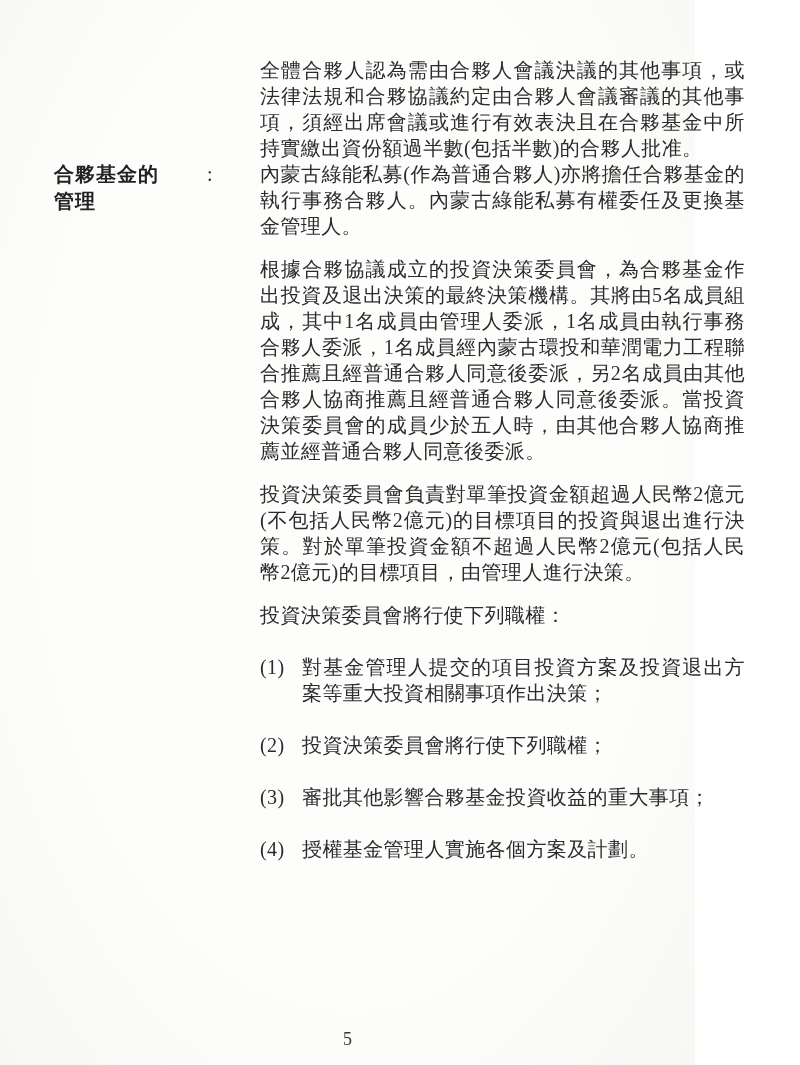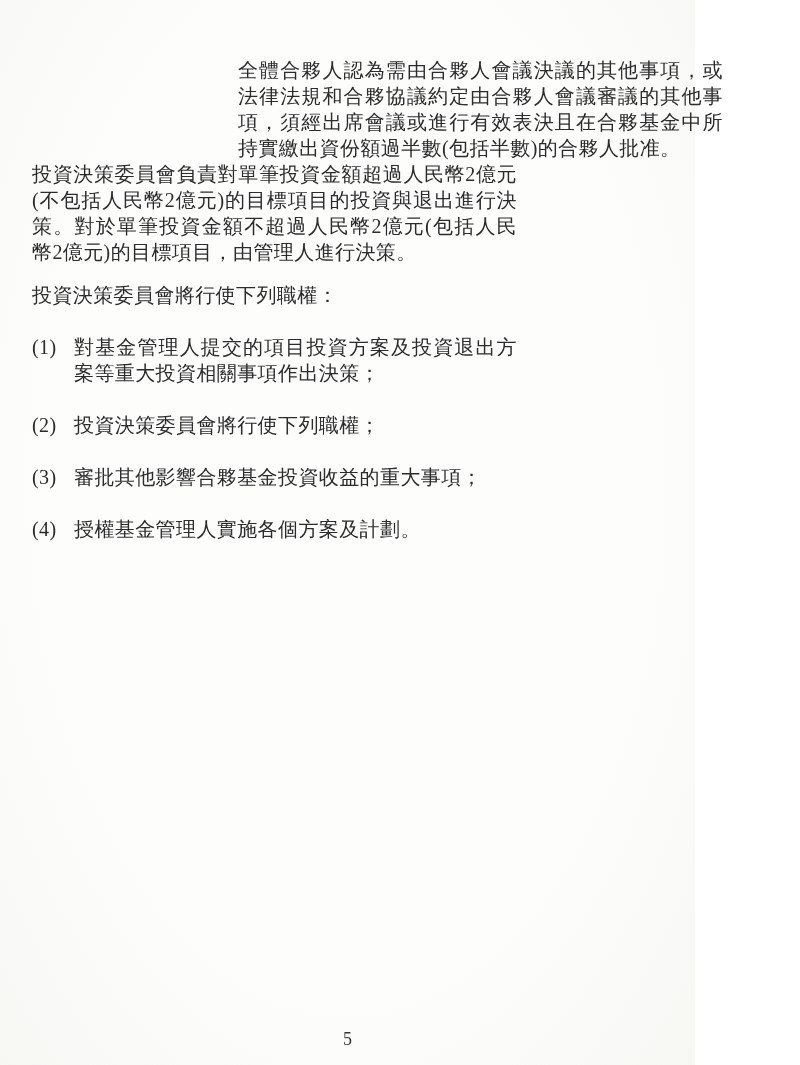--- a/index.html
+++ b/index.html
@@ -13,21 +13,21 @@
     overflow: hidden;
     font-family: "Liberation Serif", "DejaVu Serif", serif;
   }
   .page {
     position: relative;
     width: 695px;
     height: 1065px;
     box-sizing: border-box;
     background: radial-gradient(ellipse at 50% 45%, #fdfdfc 60%, #f7f7f4 100%);
     color: #282828;
-    padding: 57px 52px 0 32px;
+    padding: 57px 52px 0 54px;
   }
   .row {
     display: flex;
     align-items: flex-start;
   }
   .label-col {
     width: 206px;
     flex: 0 0 206px;
     display: flex;
     align-items: flex-start;
@@ -98,22 +98,31 @@
 <div class="page">
 
   <div class="row">
     <div class="label-col"></div>
     <div class="body-col">
       <p class="para">全體合夥人認為需由合夥人會議決議的其他事項，或法律法規和合夥協議約定由合夥人會議審議的其他事項，須經出席會議或進行有效表決且在合夥基金中所持實繳出資份額過半數(包括半數)的合夥人批准。</p>
     </div>
   </div>
 
   <div class="row">
+    <div class="label-col">
+      <div class="section-label">
+        <div>合夥基金的</div>
+        <div>管理</div>
+      </div>
+      <div class="colon-cell">:</div>
+    </div>
 
     <div class="body-col">
+      <p class="para">內蒙古綠能私募(作為普通合夥人)亦將擔任合夥基金的執行事務合夥人。內蒙古綠能私募有權委任及更換基金管理人。</p>
+      <p class="para">根據合夥協議成立的投資決策委員會，為合夥基金作出投資及退出決策的最終決策機構。其將由5名成員組成，其中1名成員由管理人委派，1名成員由執行事務合夥人委派，1名成員經內蒙古環投和華潤電力工程聯合推薦且經普通合夥人同意後委派，另2名成員由其他合夥人協商推薦且經普通合夥人同意後委派。當投資決策委員會的成員少於五人時，由其他合夥人協商推薦並經普通合夥人同意後委派。</p>
       <p class="para">投資決策委員會負責對單筆投資金額超過人民幣2億元(不包括人民幣2億元)的目標項目的投資與退出進行決策。對於單筆投資金額不超過人民幣2億元(包括人民幣2億元)的目標項目，由管理人進行決策。</p>
       <p class="para">投資決策委員會將行使下列職權：</p>
 
       <div class="list-item">
         <span class="list-marker">(1)</span>
         <span class="list-text">對基金管理人提交的項目投資方案及投資退出方案等重大投資相關事項作出決策；</span>
       </div>
       <div class="list-item">
         <span class="list-marker">(2)</span>
         <span class="list-text">投資決策委員會將行使下列職權；</span>

